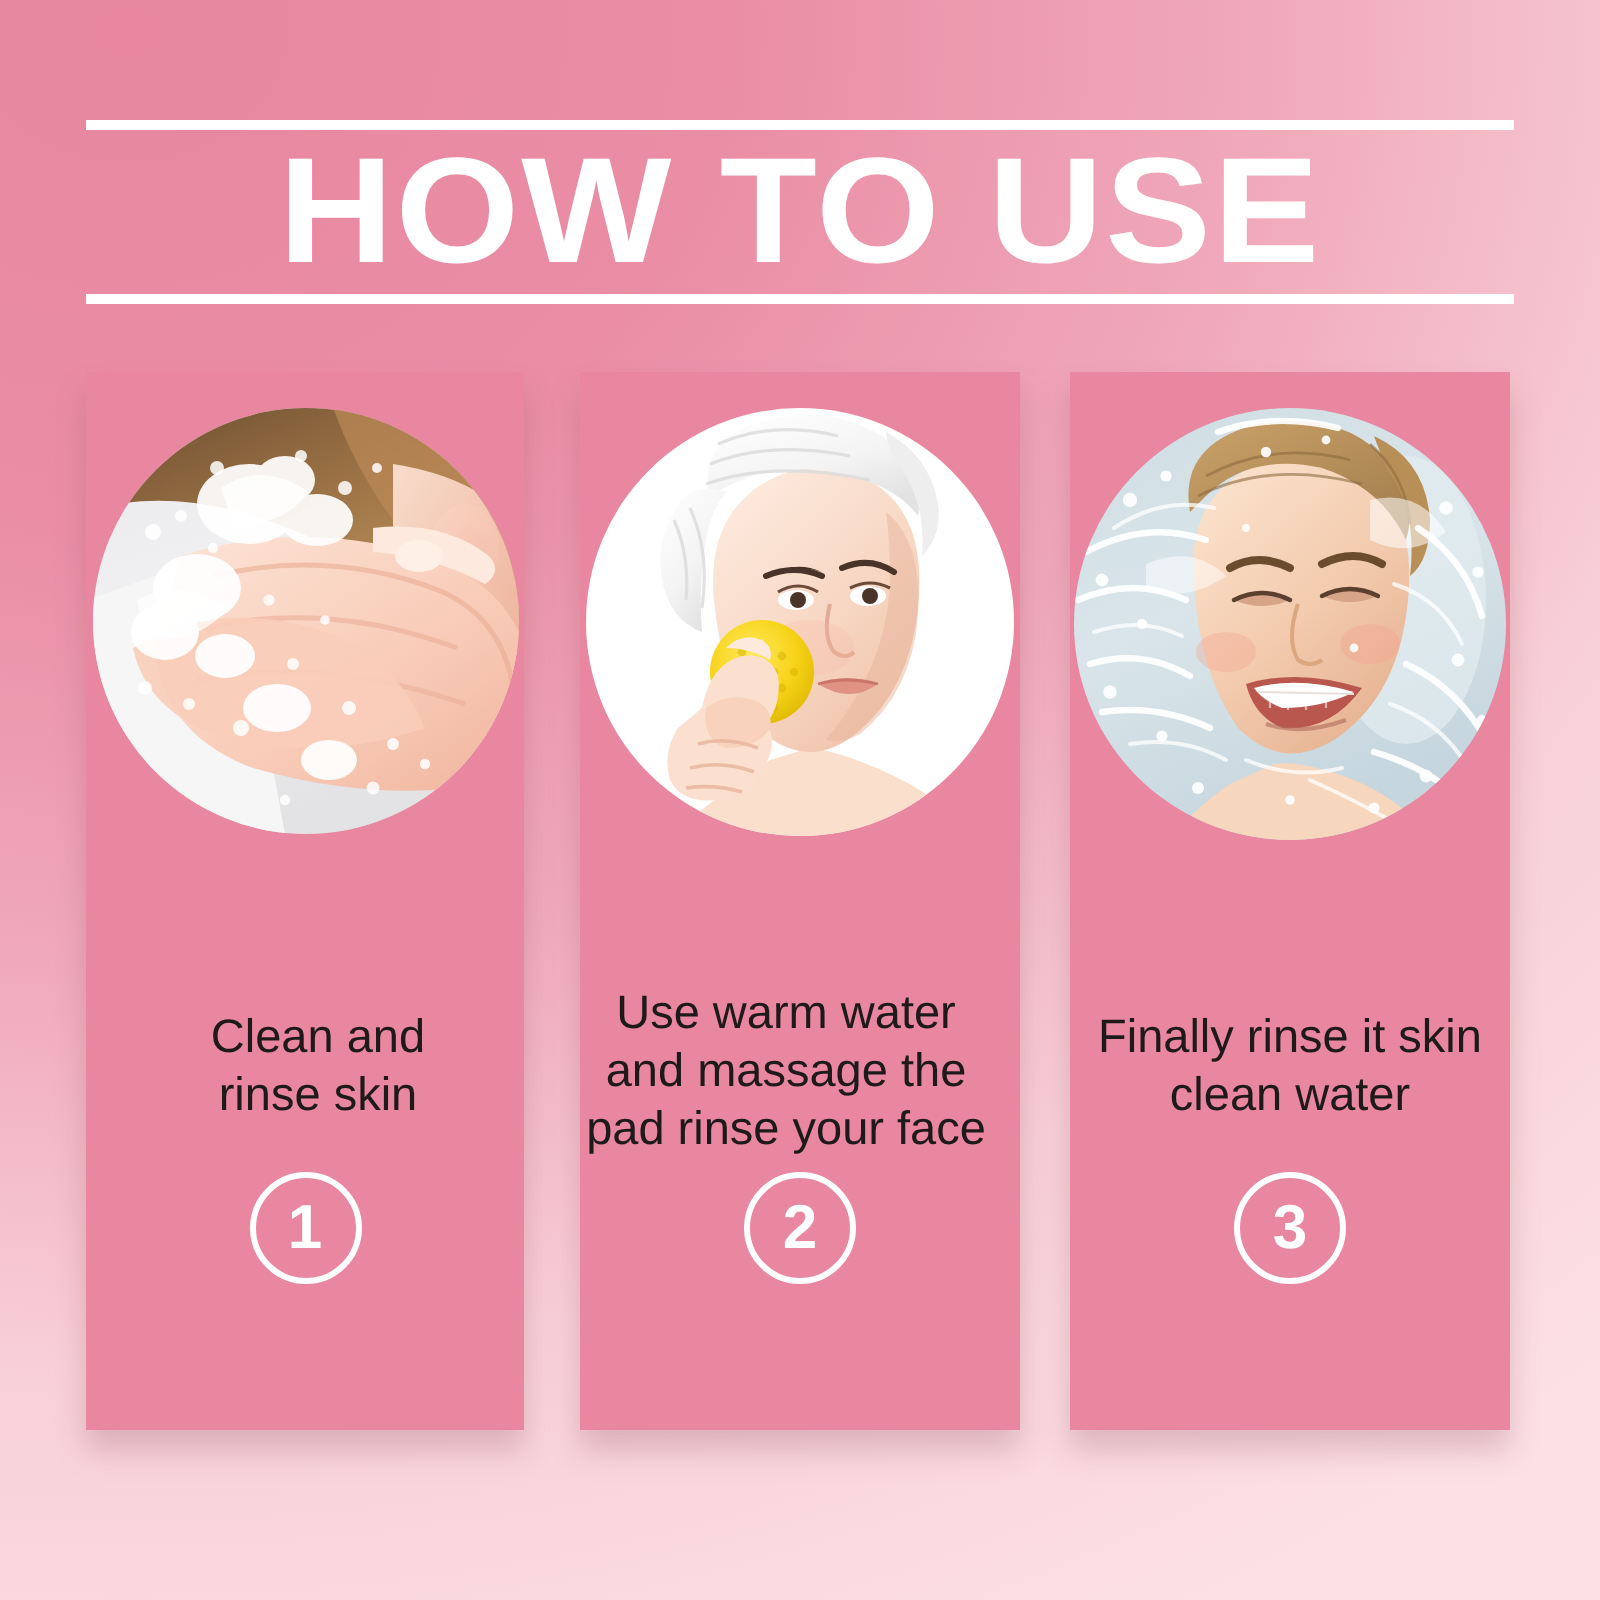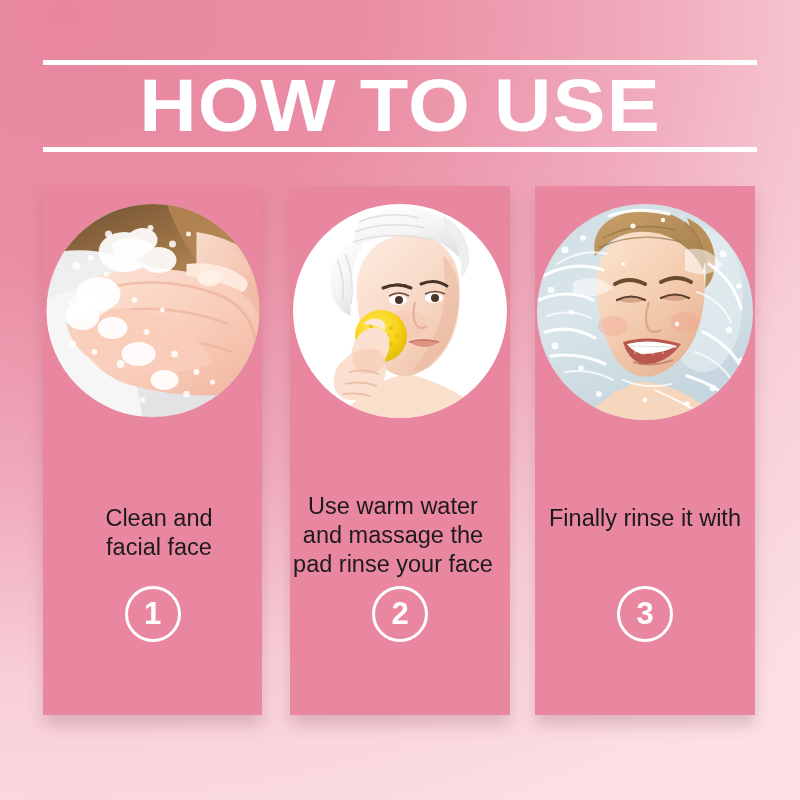--- a/index.html
+++ b/index.html
@@ -163,21 +163,21 @@
         </g>
         <path d="M64 40 Q84 26 108 42 Q94 60 70 58 Z" fill="#ffffff" opacity=".8"></path>
         <path d="M22 96 Q44 84 68 100 Q50 120 26 114 Z" fill="#ffffff" opacity=".7"></path>
       </svg>
     </div>
     <div class="badge">
       <span>1</span>
     </div>
     <div class="caption">
       <div>Clean and</div>
-      <div>facial face</div>
+      <div>rinse skin</div>
     </div>
   </div>
 
   <div class="card c2">
     <div class="photo">
       <svg class="ph-svg" viewBox="0 0 214 214" preserveAspectRatio="xMidYMid slice">
         <defs>
           <linearGradient id="g2skin" x1="0.2" y1="0" x2="0.9" y2="1">
             <stop offset="0" stop-color="#fdeade"></stop>
             <stop offset="0.55" stop-color="#f7d6c2"></stop>
@@ -348,17 +348,18 @@
             <circle cx="140" cy="120" r="2.2"></circle>
         </g>
         <path d="M148 46 Q172 40 186 62 Q168 76 148 66 Z" fill="#ffffff" opacity=".55"></path>
         <path d="M36 78 Q60 68 76 84 Q56 98 36 90 Z" fill="#ffffff" opacity=".5"></path>
       </svg>
     </div>
     <div class="badge">
       <span>3</span>
     </div>
     <div class="caption">
-      <div>Finally rinse it with</div>
+      <div>Finally rinse it skin</div>
+      <div>clean water</div>
     </div>
   </div>
 
 </div>
 
 </body></html>

